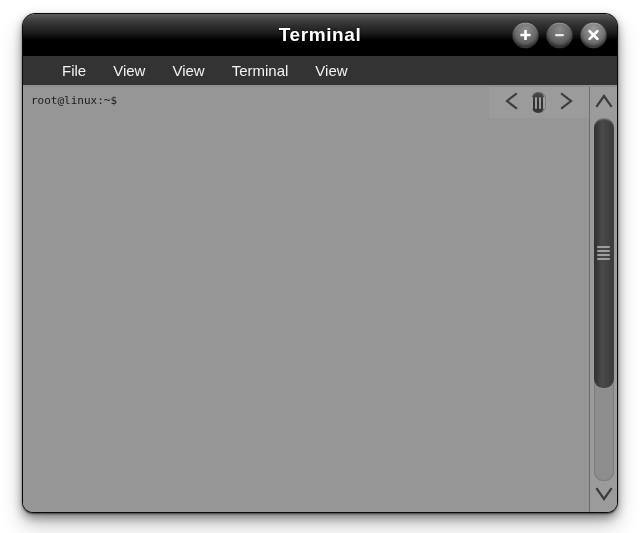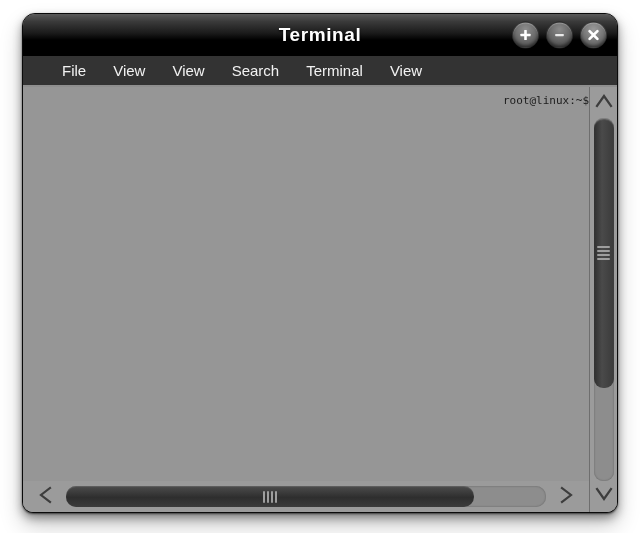--- a/index.html
+++ b/index.html
@@ -116,23 +116,22 @@
   .bodyarea {
     position: relative;
     height: 425px;
     background: #969696;
     display: flex;
   }
 
   .term-col {
     flex: 1;
     display: flex;
-    flex-direction: column;
+    flex-direction: row;
     min-width: 0;
-    text-align: right;
   }
 
   .terminal {
     flex: 1;
     background: #969696;
     padding: 7px 0 0 8px;
     box-sizing: border-box;
     overflow: hidden;
   }
   .term-line {
@@ -291,21 +290,20 @@
           </span>
         </div>
 
       </div>
     </div>
 
     <div class="menubar">
       <div class="menu-item">File</div>
       <div class="menu-item">View</div>
       <div class="menu-item">View</div>
-      <div class="menu-item">Search</div>
       <div class="menu-item">Terminal</div>
       <div class="menu-item">View</div>
     </div>
 
     <div class="bodyarea">
 
       <div class="term-col">
 
         <div class="terminal">
           <div class="term-line">root@linux:~$</div>

